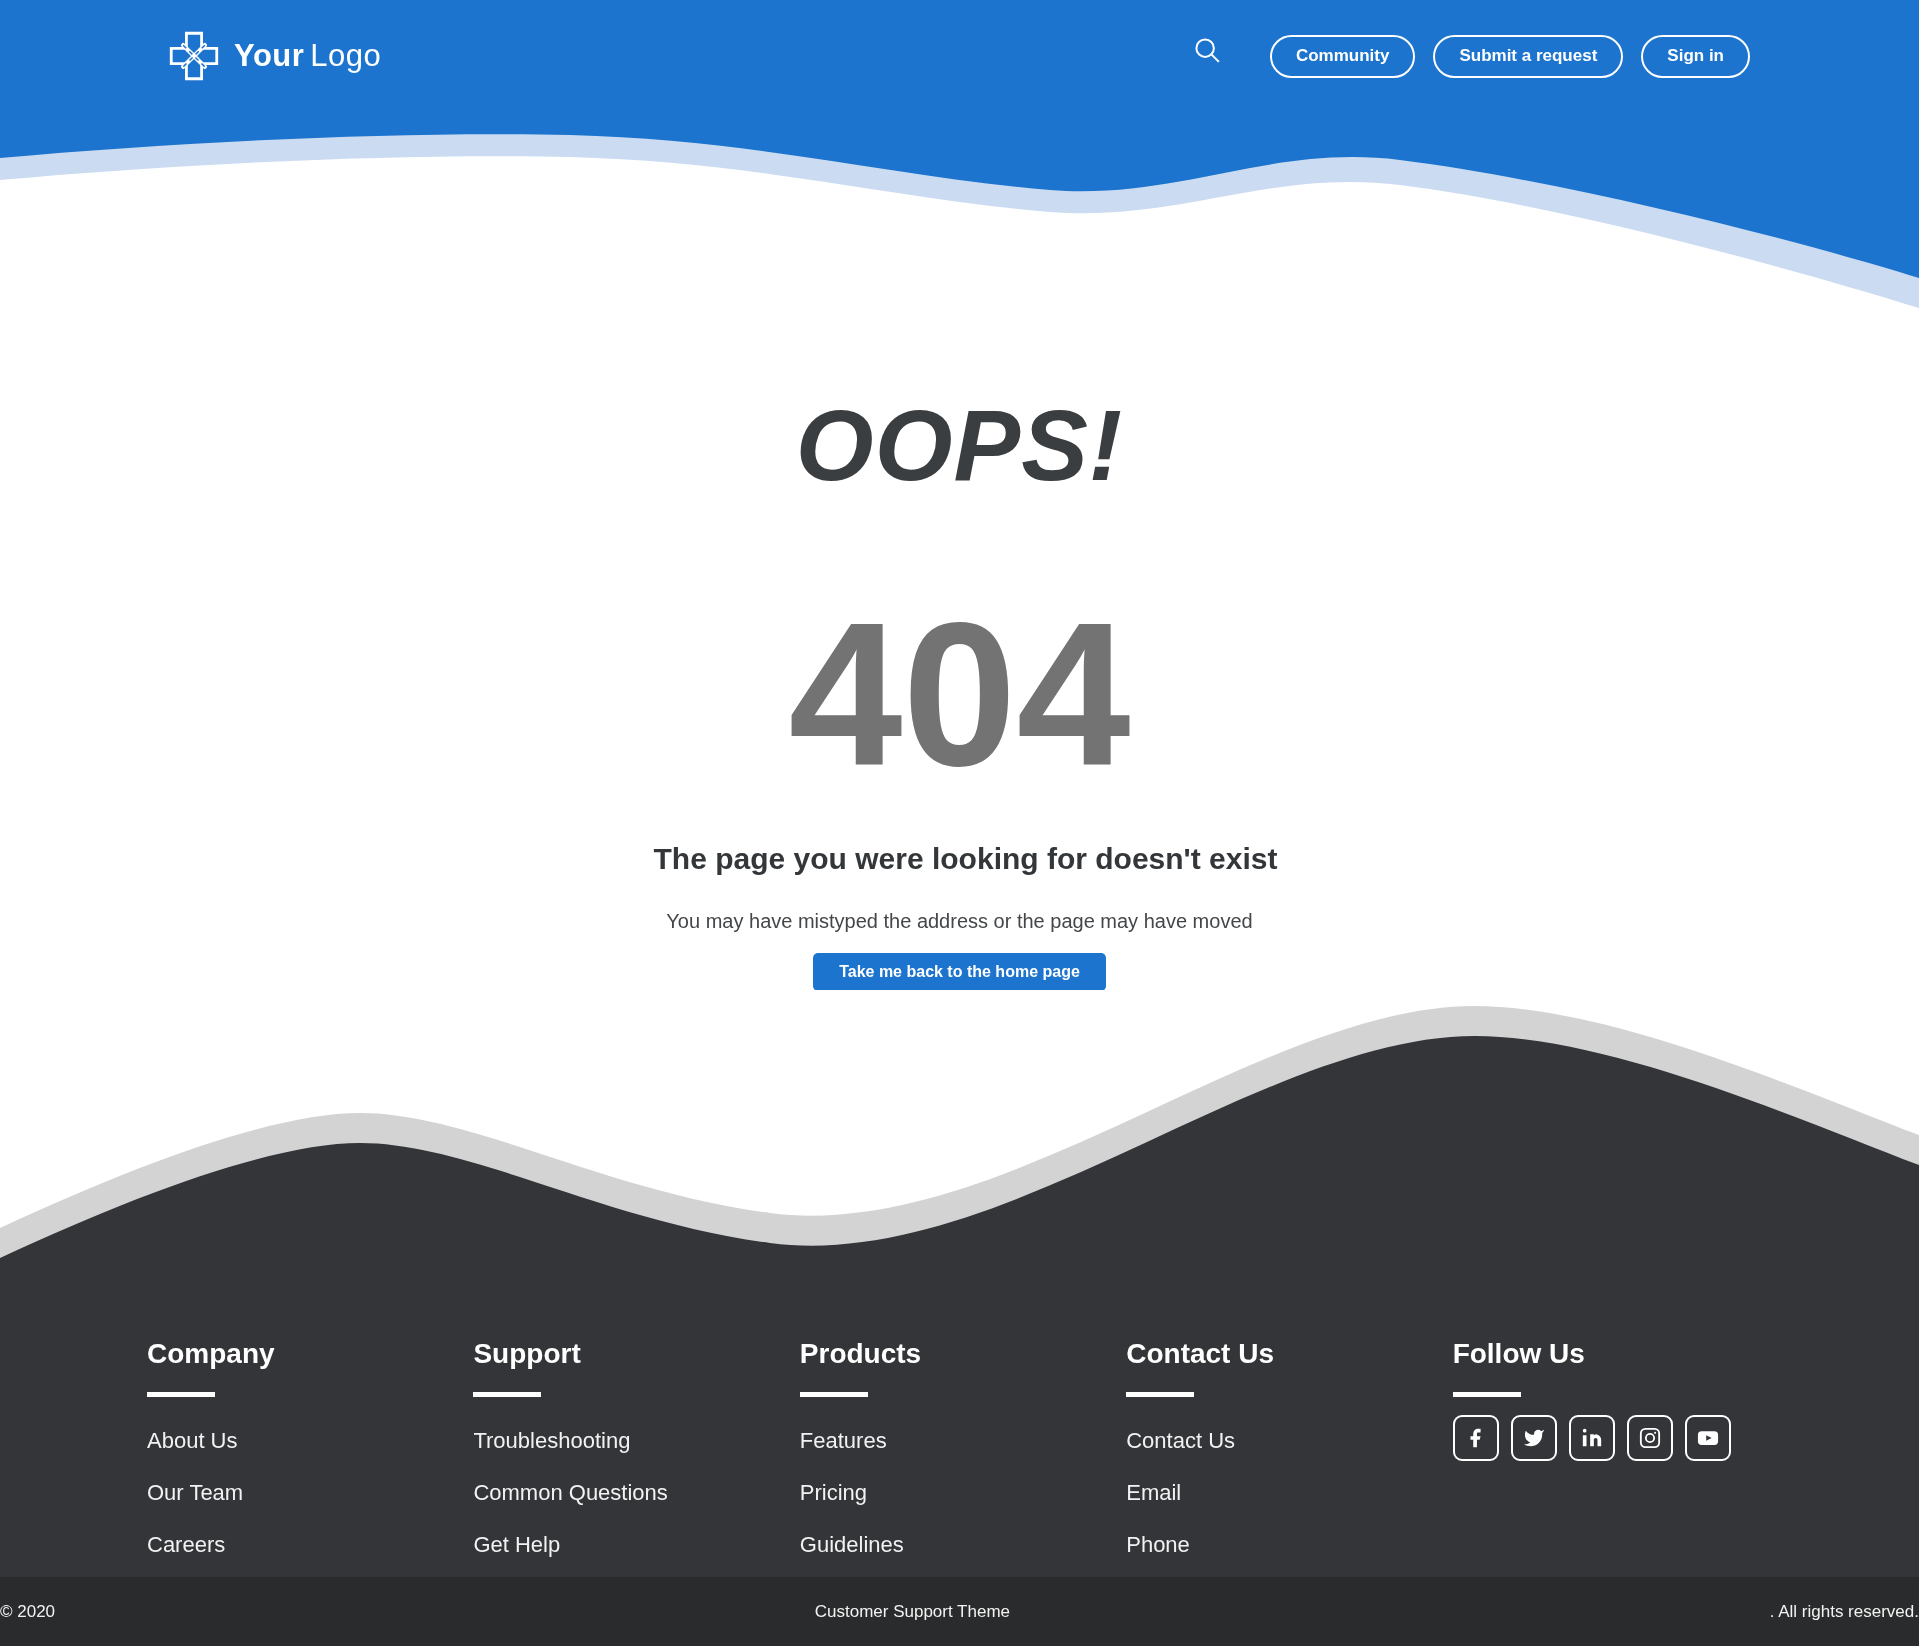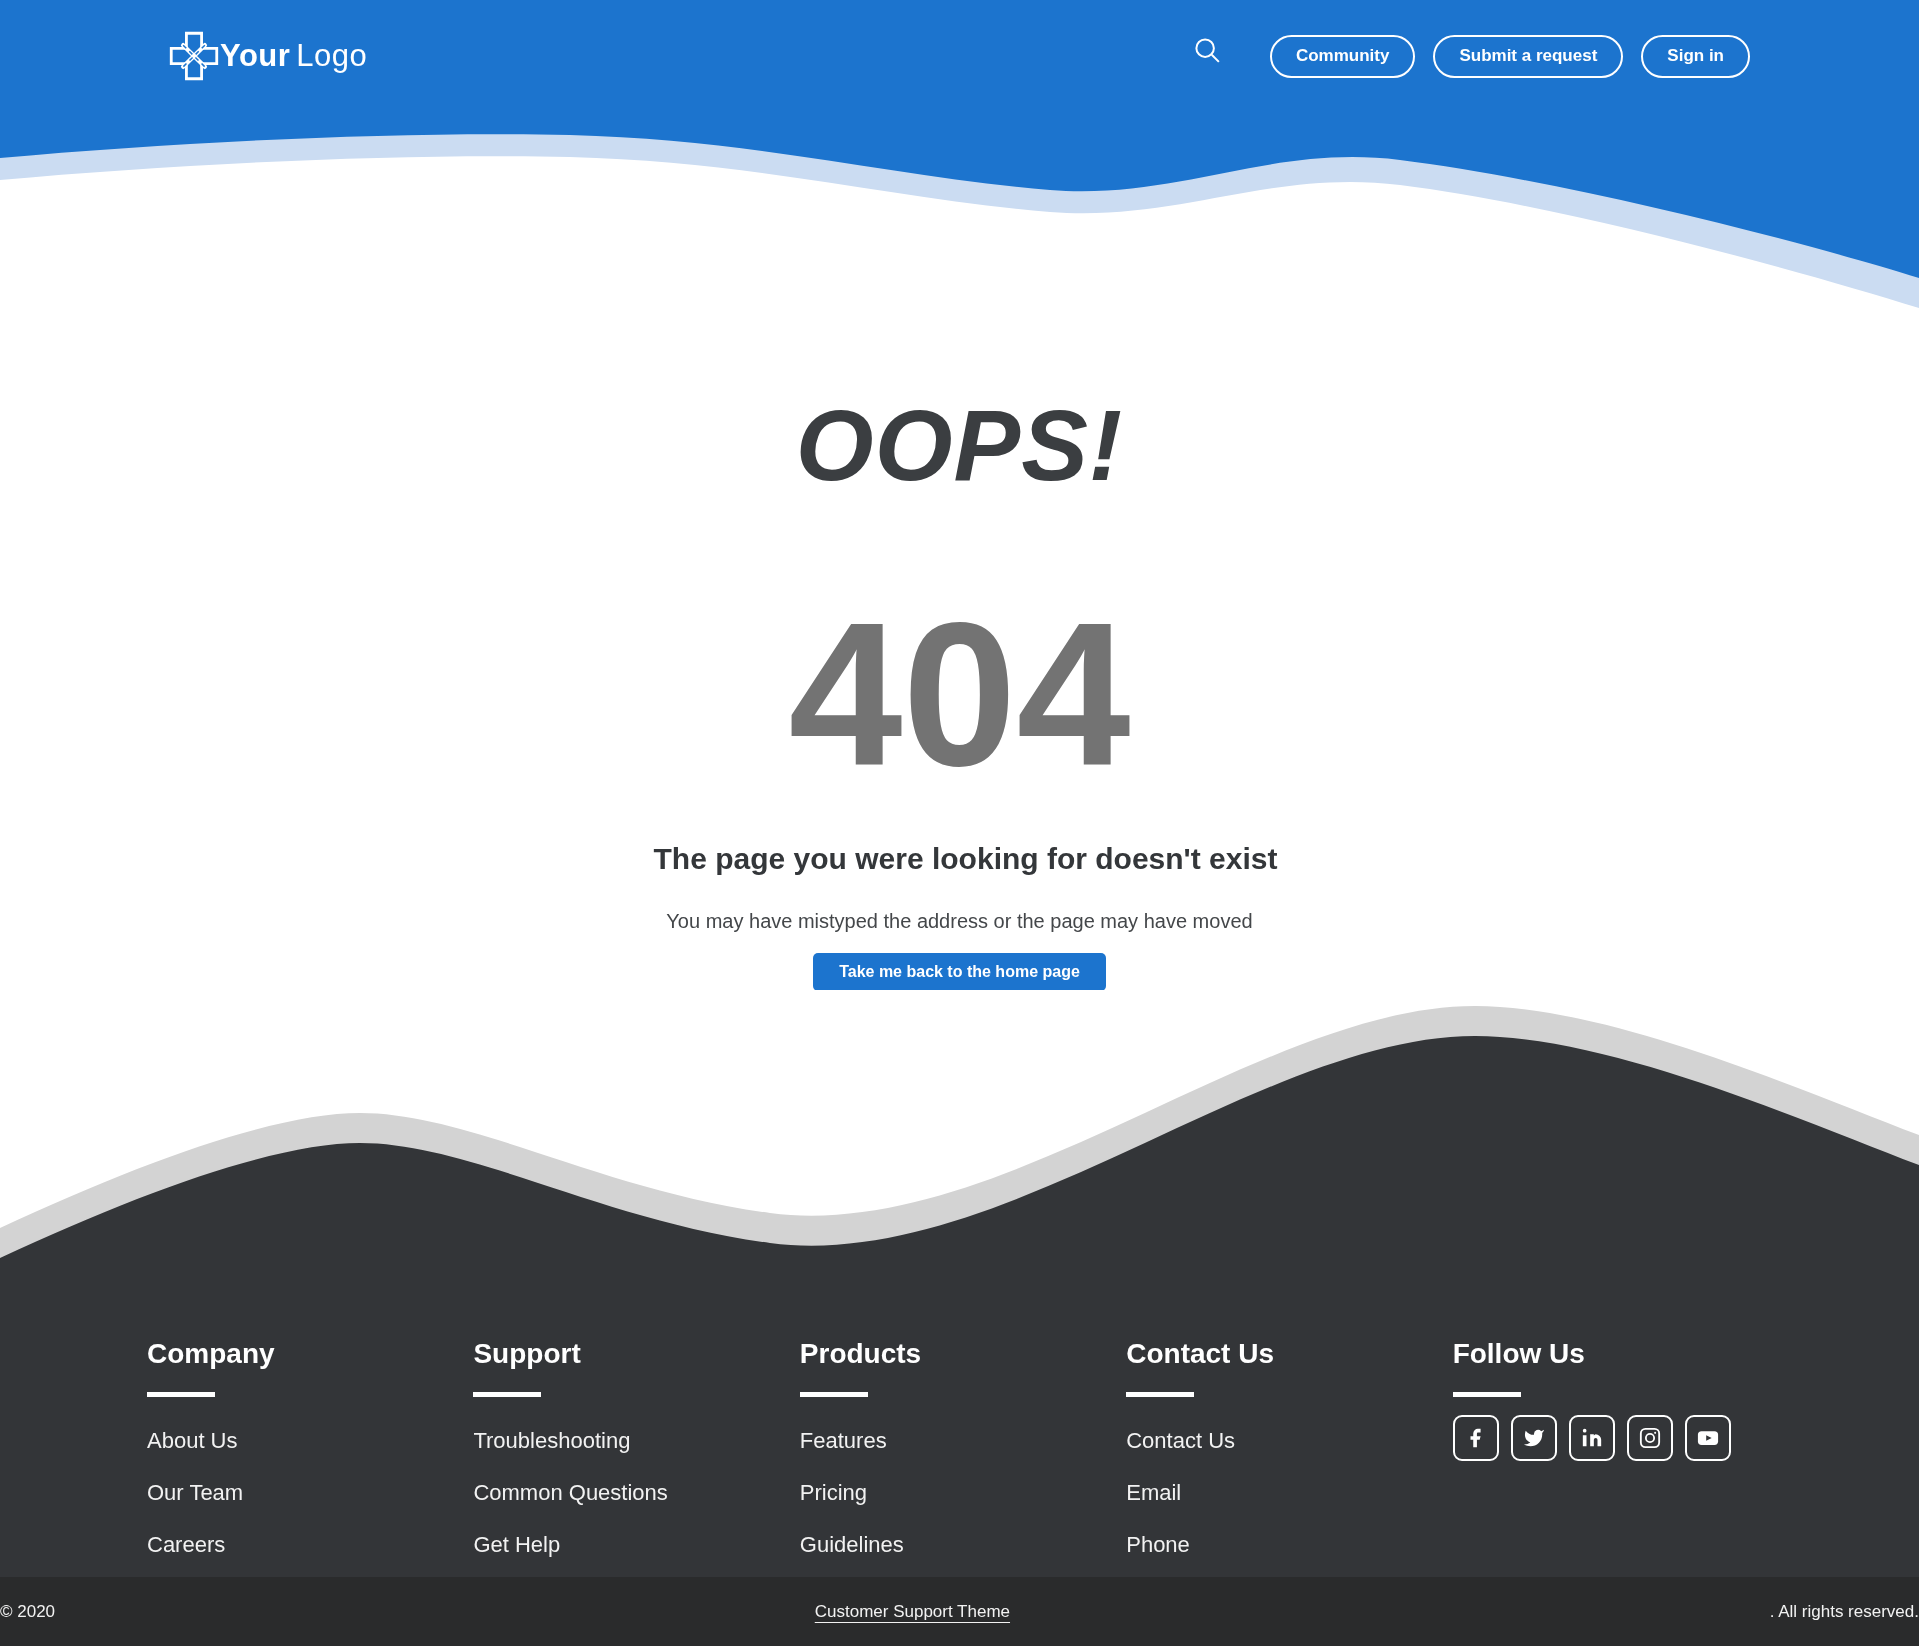--- a/index.html
+++ b/index.html
@@ -15,21 +15,21 @@
 
   
   .header-bar {
     background: #1c74ce;
     height: 130px;
     display: flex;
     align-items: center;
     justify-content: space-between;
     padding: 0 169px 18px 168px;
   }
-  .logo { display: flex; align-items: center; }
+  .logo { display: flex; align-items: center; gap: 14px; }
   .logo-mark { width: 52px; height: 52px; display: block; }
   .logo-text { color: #ffffff; font-size: 31px; letter-spacing: 0.5px; white-space: nowrap; }
   .logo-text .bold { font-weight: 700; }
   .logo-text .light { font-weight: 300; margin-left: 6px; }
 
   .header-right { display: flex; align-items: flex-start; }
   .search-btn { background: none; border: none; cursor: pointer; margin-right: 30px; display: flex; }
   .pill {
     border: 2px solid #ffffff;
     border-radius: 22px;
@@ -133,21 +133,20 @@
     background: #2a2b2c;
     height: 69px;
     display: flex;
     align-items: center;
     justify-content: space-between;
     color: #f2f2f2;
     font-size: 17px;
   }
   .footer-bottom .link {
     color: #f2f2f2;
-    text-decoration: underline;
     text-underline-offset: 5px;
     margin: 8px 6px;
     cursor: pointer;
   }
   .footer-bottom .pre { margin-right: 0; }
 </style>
 </head>
 <body>
 
 <div class="header-bar">

